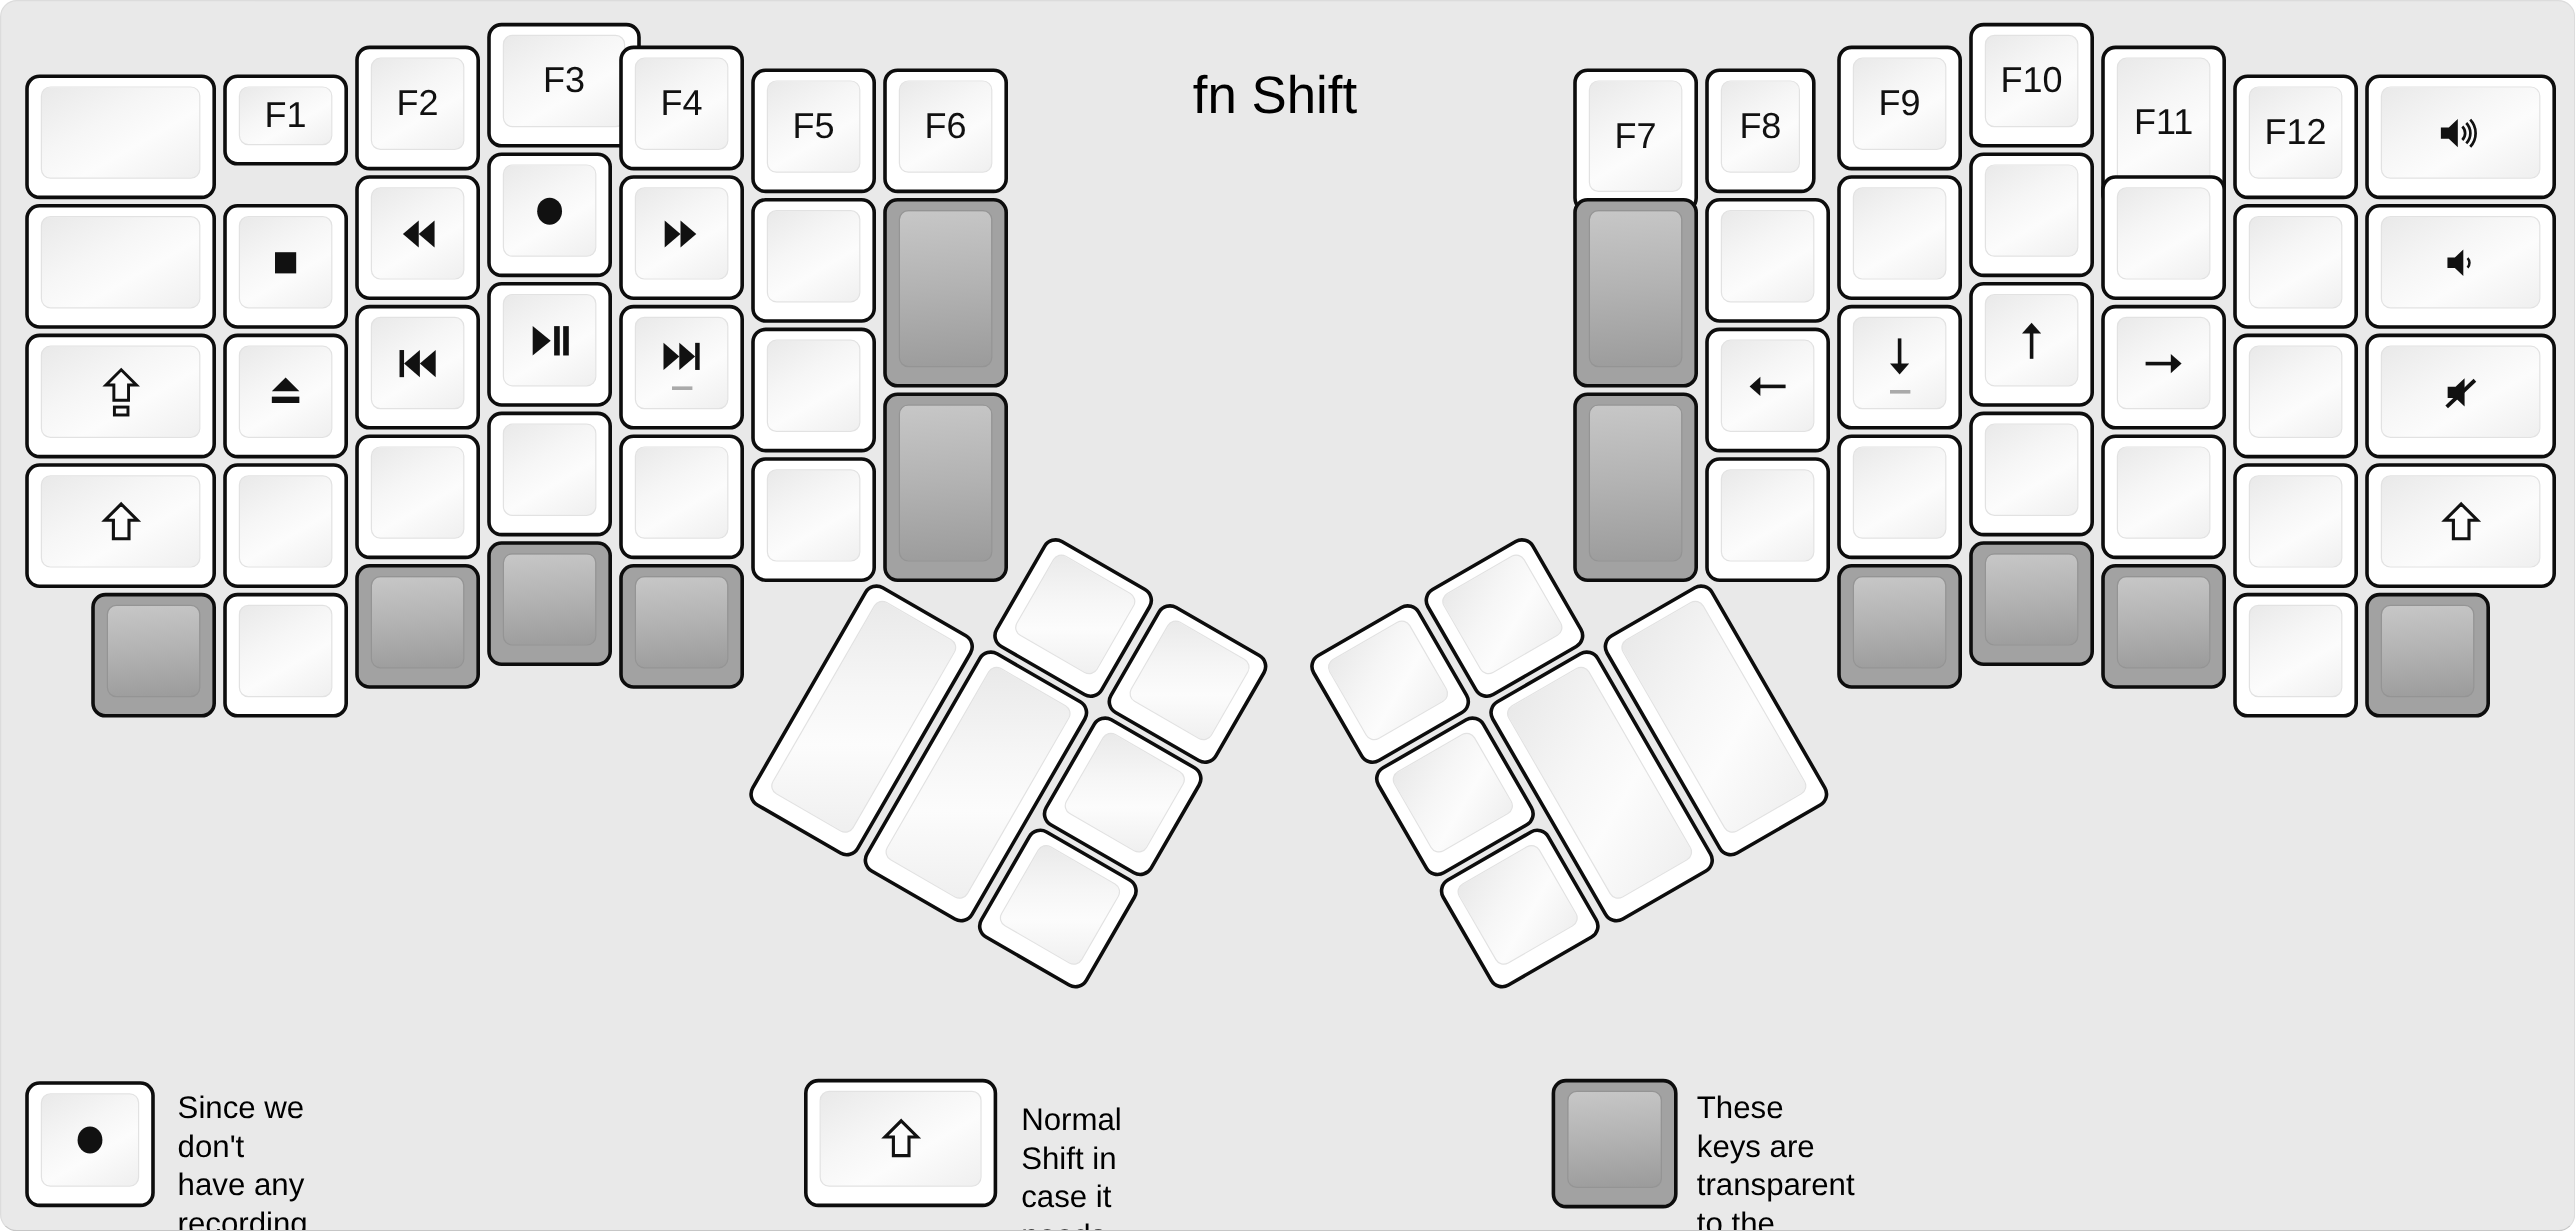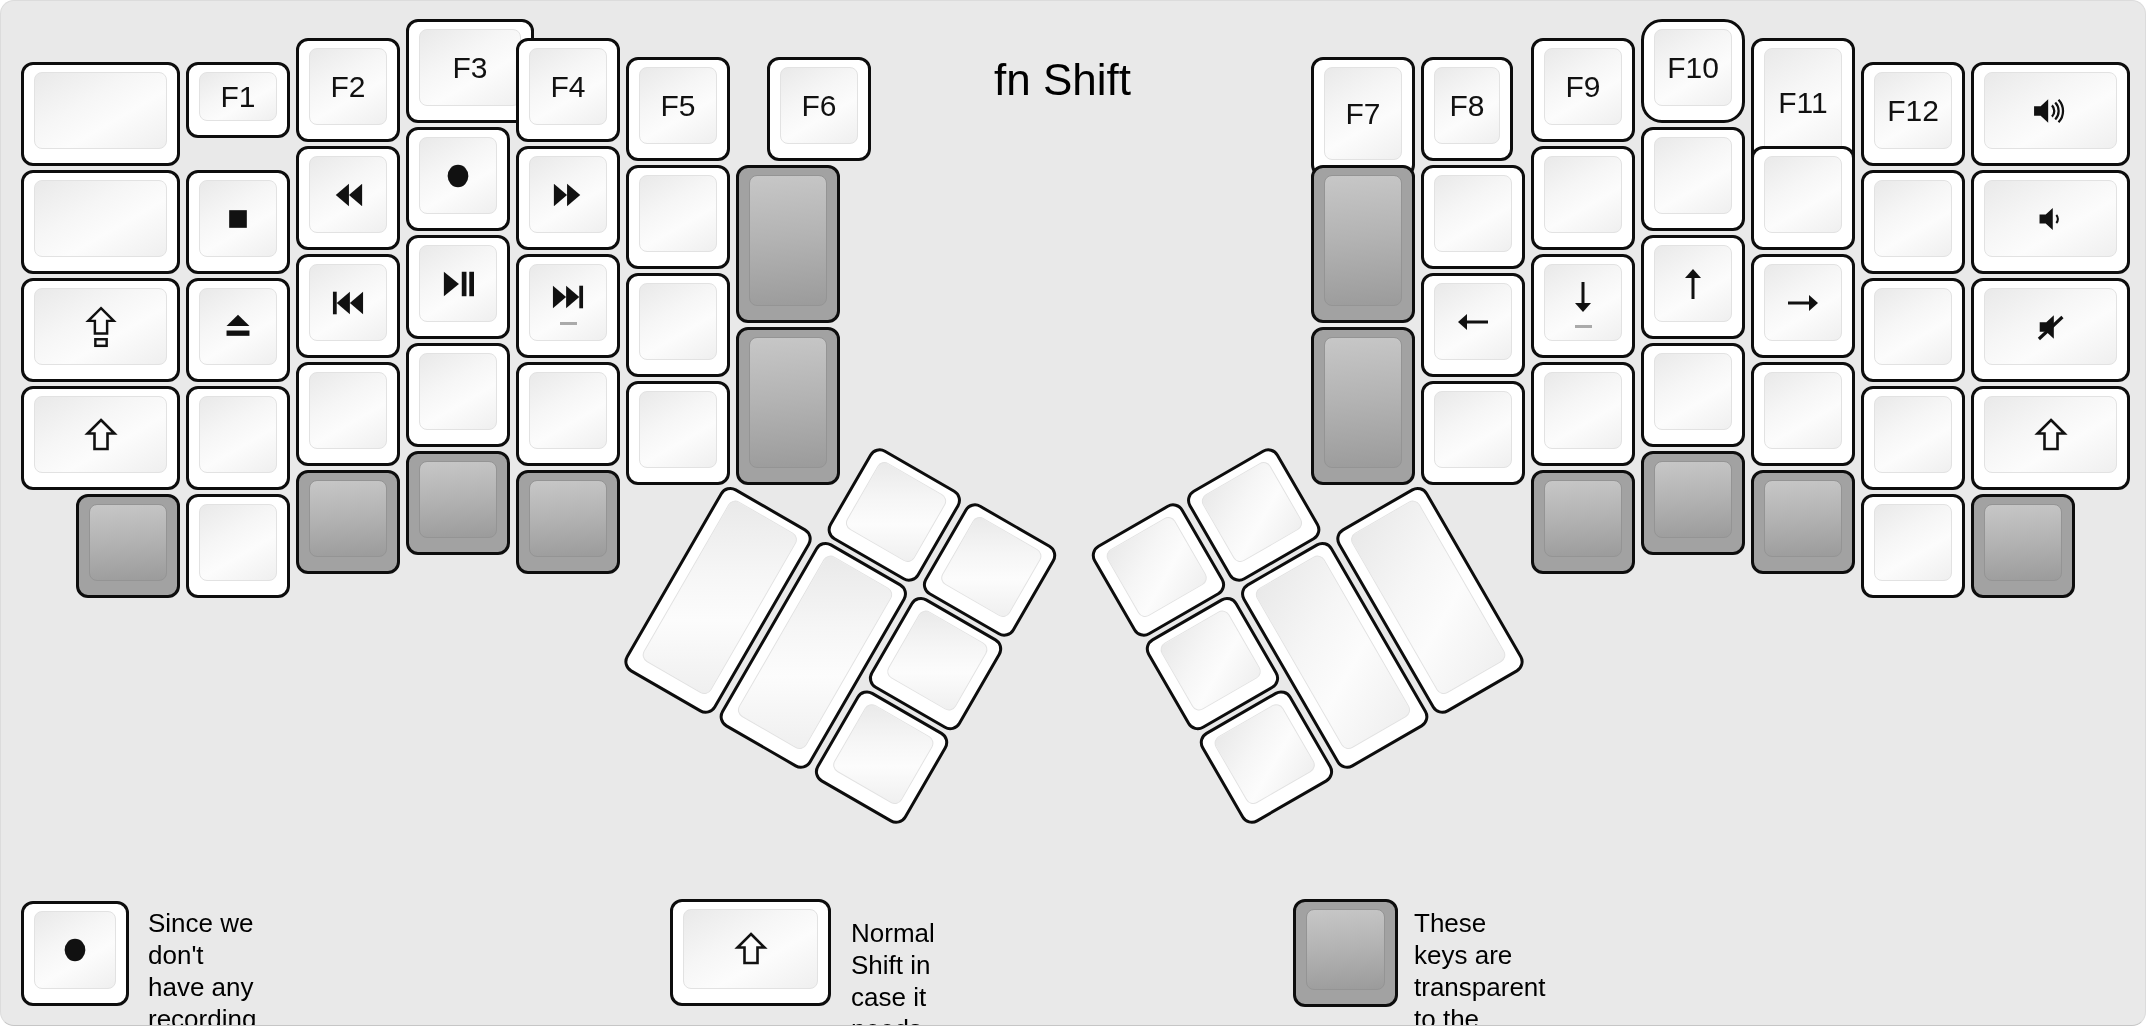--- a/index.html
+++ b/index.html
@@ -201,21 +201,21 @@
       </div>
       <div class="key white" style="left: 625px; top: 164px; width: 104px; height: 104px;">
         <div class="face"></div>
       </div>
       <div class="key white" style="left: 625px; top: 272px; width: 104px; height: 104px;">
         <div class="face"></div>
       </div>
       <div class="key white" style="left: 625px; top: 380px; width: 104px; height: 104px;">
         <div class="face"></div>
       </div>
-      <div class="key white" style="left: 766px; top: 56px; width: 104px; height: 104px;">
+      <div class="key white" style="left: 735px; top: 56px; width: 104px; height: 104px;">
         <div class="face">
           <span class="label">F6</span>
         </div>
       </div>
       <div class="key gray" style="left: 735px; top: 164px; width: 104px; height: 158px;">
         <div class="face"></div>
       </div>
       <div class="key gray" style="left: 735px; top: 326px; width: 104px; height: 158px;">
         <div class="face"></div>
       </div>
@@ -269,21 +269,21 @@
           </span>
           <div class="homing"></div>
         </div>
       </div>
       <div class="key white" style="left: 1530px; top: 361px; width: 104px; height: 104px;">
         <div class="face"></div>
       </div>
       <div class="key gray" style="left: 1530px; top: 469px; width: 104px; height: 104px;">
         <div class="face"></div>
       </div>
-      <div class="key white" style="left: 1640px; top: 18px; width: 104px; height: 104px; border-radius: 21px;">
+      <div class="key white" style="left: 1640px; top: 18px; width: 104px; height: 104px;">
         <div class="face">
           <span class="label">F10</span>
         </div>
       </div>
       <div class="key white" style="left: 1640px; top: 126px; width: 104px; height: 104px;">
         <div class="face"></div>
       </div>
       <div class="key white" style="left: 1640px; top: 234px; width: 104px; height: 104px;">
         <div class="face">
           <span class="glyph">

